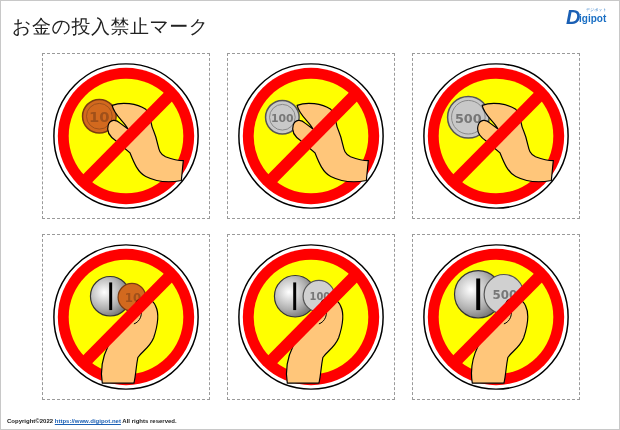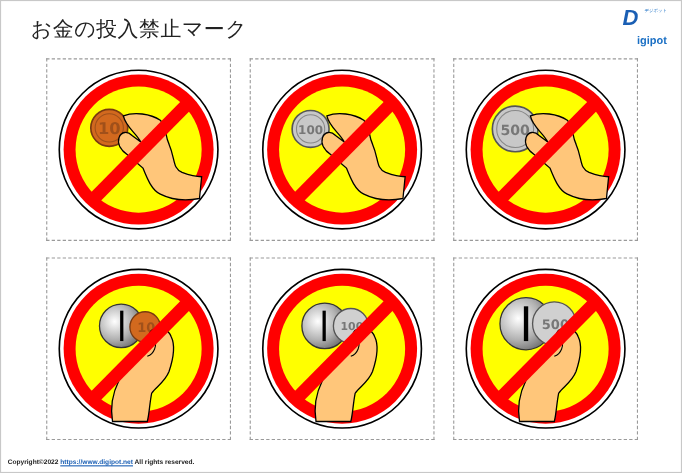--- a/index.html
+++ b/index.html
@@ -1,24 +1,24 @@
 <!DOCTYPE html>
 <html><head>
 <meta charset="utf-8">
 <style>
   html, body { margin:0; padding:0; }
   body { width:620px; height:430px; background:#ffffff; position:relative; overflow:hidden;
          font-family:"DejaVu Sans", sans-serif; }
   .frame { position:absolute; left:0; top:0; width:618px; height:428px; border:1px solid #c8c8c8; }
-  .title { position:absolute; left:28px; top:14px; font-size:19px; color:#222; letter-spacing:0.5px; }
+  .title { position:absolute; left:12px; top:14px; font-size:19px; color:#222; letter-spacing:0.5px; }
   .logo { position:absolute; left:566px; top:6px; width:50px; height:22px; }
   .logo .big { position:absolute; left:0; top:0; font-family:"Liberation Sans", sans-serif; font-weight:bold; font-style:italic;
                color:#1a5fb4; font-size:20px; line-height:22px; }
   .logo .rest { position:absolute; left:13px; top:7px; font-family:"Liberation Sans", sans-serif; font-weight:bold;
-                color:#1a6fc4; font-size:10px;margin-top:19px; }
+                color:#1a6fc4; font-size:10px; }
   .logo .kana { position:absolute; left:20px; top:1px; font-size:4px; color:#1a6fc4; }
   .card { position:absolute; width:168px; height:166px; border:1px dashed #9a9a9a; box-sizing:border-box;text-align:right; }
   .card svg { position:absolute; left:0; top:0; }
   .footer { position:absolute; left:7px; top:418px; font-size:6px; font-family:"Liberation Sans", sans-serif; font-weight:bold; color:#222; }
   .footer a { color:#1a5fb4; text-decoration:underline; }
 </style>
 </head>
 <body>
 
 <div class="frame"></div>

